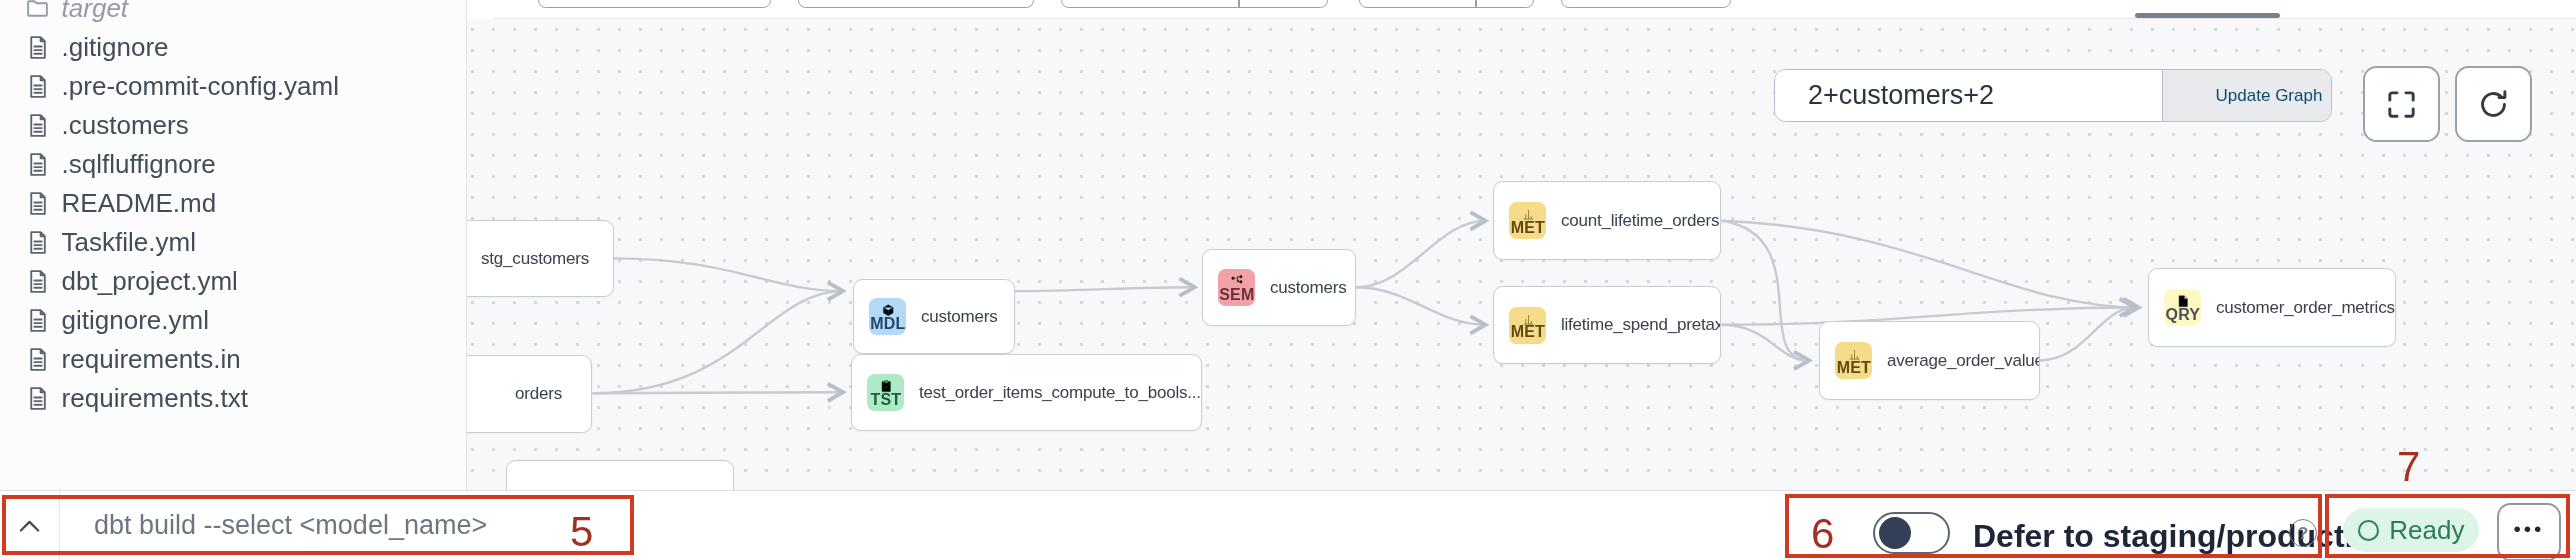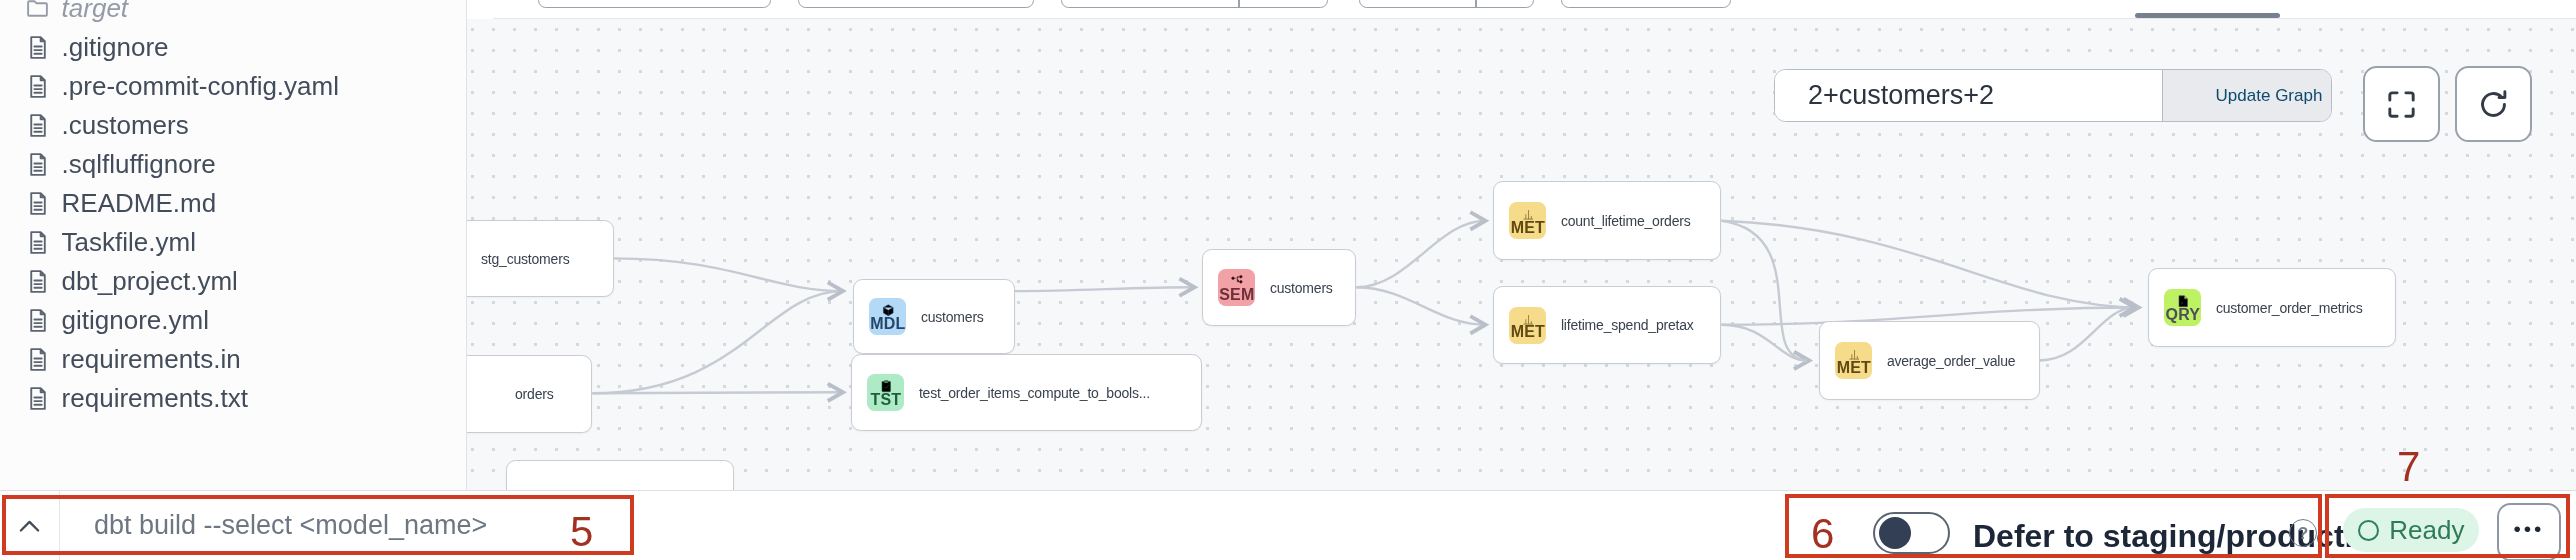--- a/index.html
+++ b/index.html
@@ -11,30 +11,30 @@
   .canvas-bg { position:absolute; left:0; top:19px; width:2576px; height:471px;
     background-color:#f7f8fa;
     background-image:radial-gradient(circle,#d5d9df 1.5px,transparent 1.7px);
     background-size:21px 21px; z-index:1; }
   #edges { position:absolute; left:0; top:0; width:2576px; height:561px; z-index:2; pointer-events:none; }
 
   
   .node { position:absolute; background:#fff; border:1.9px solid #c8ccd3; border-radius:9.6px;
     display:flex; align-items:center; padding-left:15.4px; z-index:3; overflow:hidden;
     box-shadow:0 1px 1.9px rgba(40,50,60,.05); }
-  .node-label { font-size:14px; color:#39424e; letter-spacing:-0.2px; white-space:nowrap; }
+  .node-label { font-size:17px; color:#39424e; letter-spacing:-0.2px; white-space:nowrap; }
   .badge { width:37px; height:37px; border-radius:7.7px; margin-right:14.5px; flex:none;
     display:flex; flex-direction:column; align-items:center; justify-content:center; }
   .badge svg { width:14.5px; height:14.5px; display:block; }
   .badge-code { font-size:16px; font-weight:700; line-height:11.6px; letter-spacing:0.2px; }
   .badge.mdl { background:#b3d9f7; color:#24466b; }
   .badge.tst { background:#aeeac5; color:#1d5e3c; }
   .badge.sem { background:#f2a2a6; color:#6d2f38; }
   .badge.met { background:#f6db8b; color:#5f4a12; }
-  .badge.qry { background:#bef264; color:#4b5058; }
+  .badge.qry { background:#fef9c3; color:#4b5058; }
 
   
   .graph-toolbar { position:absolute; left:1774px; top:69px; width:558px; height:53px;
     border:1.9px solid #b6bcc6; border-radius:11.6px; display:flex; overflow:hidden; z-index:4; background:#fff; }
   .selector-input { flex:1; border:none; outline:none; font-family:inherit; font-size:27px;
     color:#2c3440; padding:0 0 0 33px; background:#fff; }
   .update-btn { width:198px; background:#e8eaed; border:none; border-left:1.9px solid #b6bcc6;
     font-family:inherit; font-size:17px; color:#0c4a6e; cursor:pointer;padding-left:44px; }
   .icon-btn { position:absolute; width:77px; height:76px; top:66px; background:#fff;
     border:2.4px solid #99a1ad; border-radius:13.5px; z-index:4; display:flex;

